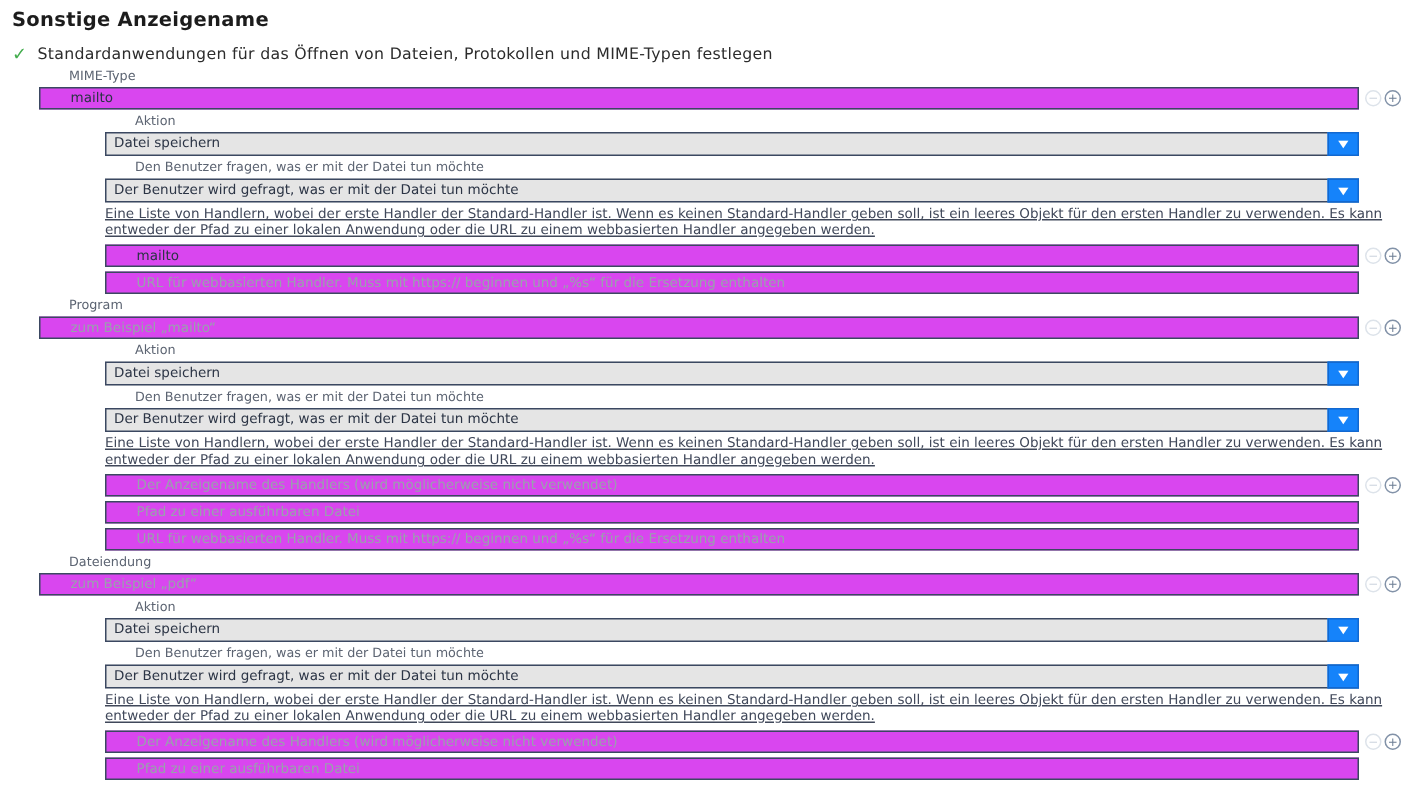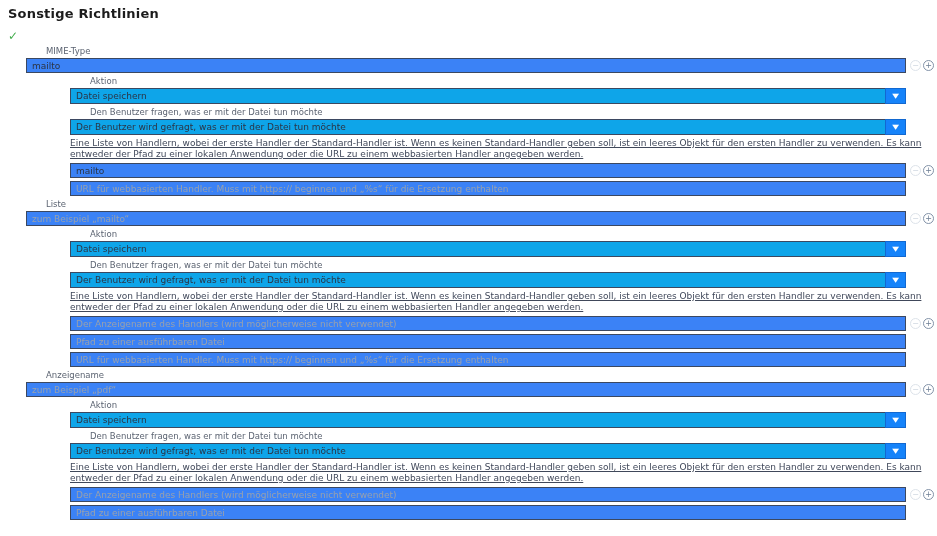--- a/index.html
+++ b/index.html
@@ -12,48 +12,49 @@
   .policy-row { display: flex; align-items: center; margin-bottom: 3px; }
   .check-icon { width: 17px; color: #43ad4d; font-size: 12px; font-weight: 700; flex: none; }
   .policy-label { font-size: 10.5px; color: #2c2c2c; letter-spacing: .2px; }
 
   .lvl1 { margin-left: 18px; }
   .lvl2 { margin-left: 44px; }
 
   .field-label { font-size: 8.5px; color: #5c6472; line-height: 10px; margin: 2px 0 2px; padding-left: 20px; }
 
   .row { display: flex; align-items: center; margin-bottom: 3px; }
-  .txt { flex: 1; height: 15px; border: 1px solid #3b4861; background: #3b82f6; font-size: 9px;
-         padding: 0 5px; color: #2b3445; font-family: inherit; border-radius: 0; outline: none; }
+  .txt { flex: 1; height: 15px; border: 1px solid #3b4861; background: #d946ef; font-size: 9px;
+         padding: 0 20px; color: #2b3445; font-family: inherit; border-radius: 0; outline: none; }
   .txt::placeholder { color: #99a1ad; opacity: 1; }
 
   .icon-zone { width: 31px; flex: none; display: flex; gap: 2px; padding-left: 4px; align-items: center; }
   .ci { width: 11px; height: 11px; border-radius: 50%; font-size: 8px; line-height: 1;
         display: flex; align-items: center; justify-content: center; cursor: pointer; }
   .ci.minus { border: 1px solid #dde3ea; color: #ccd4de; }
   .ci.plus  { border: 1px solid #8292a8; color: #6c7d94; }
 
-  .select { flex: 1; height: 16px; border: 1px solid #3b4861; background: #0ea5e9; position: relative;
+  .select { flex: 1; height: 16px; border: 1px solid #3b4861; background: #e5e5e5; position: relative;
             display: flex; align-items: center; cursor: pointer; }
   .sel-text { font-size: 9px; padding-left: 5px; color: #2b3445; }
   .sel-btn { position: absolute; right: -1px; top: -1px; bottom: -1px; width: 21px;
              background: #1583fa; border: 1px solid #1268d0; display: flex; align-items: center; justify-content: center; }
   .sel-btn .arr { color: #ffffff; font-size: 6.5px; transform: scaleX(1.35); }
 
   .desc { font-size: 9px; line-height: 11px; color: #40485a; margin: 2px 4px 3px 0; text-decoration: underline; }
 </style>
 </head>
 <body>
 
 <div class="page">
 
-  <div class="title">Sonstige Richtlinien</div>
+  <div class="title">Sonstige Anzeigename</div>
 
   <div class="policy-row">
     <span class="check-icon">✓</span>
+    <span class="policy-label">Standardanwendungen für das Öffnen von Dateien, Protokollen und MIME-Typen festlegen</span>
   </div>
 
   <section class="lvl1">
     <div class="field-label">MIME-Type</div>
     <div class="row">
       <input class="txt" type="text" readonly="" value="mailto" style="">
       <div class="icon-zone">
         <span class="ci minus">−</span>
         <span class="ci plus">+</span>
       </div>
@@ -88,21 +89,21 @@
         </div>
       </div>
       <div class="row">
         <input class="txt" type="text" placeholder="URL für webbasierten Handler. Muss mit https:// beginnen und „%s“ für die Ersetzung enthalten" style="">
         <div class="icon-zone"></div>
       </div>
     </div>
   </section>
 
   <section class="lvl1">
-    <div class="field-label">Liste</div>
+    <div class="field-label">Program</div>
     <div class="row">
       <input class="txt" type="text" placeholder="zum Beispiel „mailto“" style="">
       <div class="icon-zone">
         <span class="ci minus">−</span>
         <span class="ci plus">+</span>
       </div>
     </div>
     <div class="lvl2">
       <div class="field-label">Aktion</div>
       <div class="row">
@@ -137,21 +138,21 @@
         <div class="icon-zone"></div>
       </div>
       <div class="row">
         <input class="txt" type="text" placeholder="URL für webbasierten Handler. Muss mit https:// beginnen und „%s“ für die Ersetzung enthalten" style="">
         <div class="icon-zone"></div>
       </div>
     </div>
   </section>
 
   <section class="lvl1">
-    <div class="field-label">Anzeigename</div>
+    <div class="field-label">Dateiendung</div>
     <div class="row">
       <input class="txt" type="text" placeholder="zum Beispiel „pdf“" style="">
       <div class="icon-zone">
         <span class="ci minus">−</span>
         <span class="ci plus">+</span>
       </div>
     </div>
     <div class="lvl2">
       <div class="field-label">Aktion</div>
       <div class="row">

